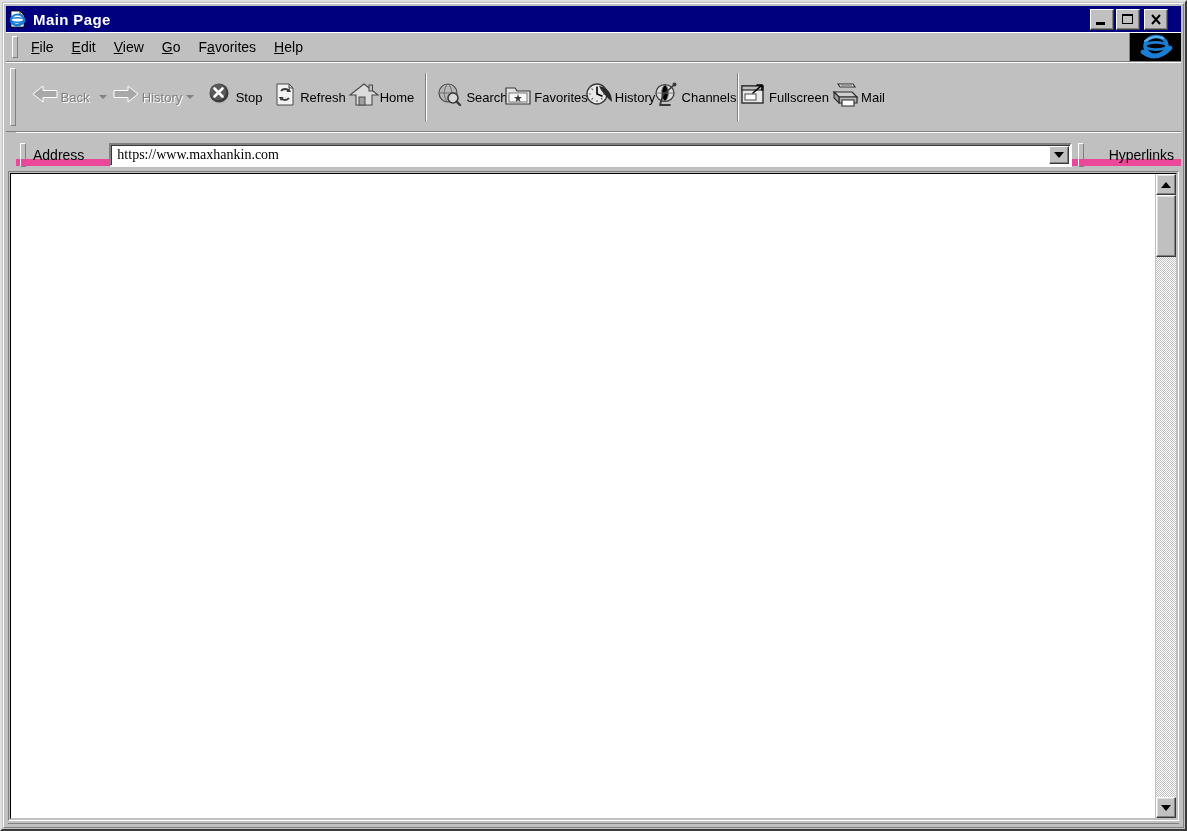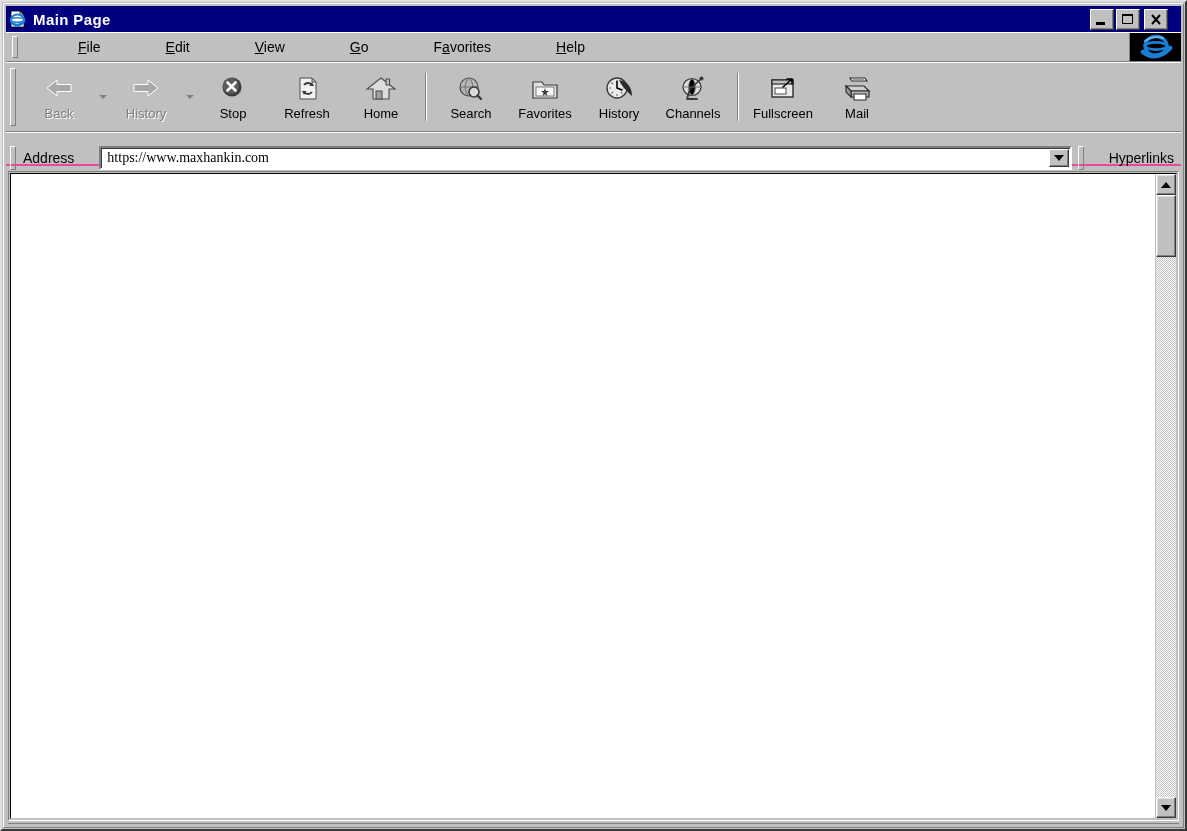--- a/index.html
+++ b/index.html
@@ -127,21 +127,20 @@
     border-top: 1px solid #ffffff;
     box-sizing: border-box;
   }
   .menubar {
     flex: 1 1 auto;
     display: flex;
     align-items: center;
     padding-left: 4px;
     border-bottom: 1px solid #808080;
     box-sizing: border-box;
-    gap: 47px;
   }
   .gripper {
     width: 6px;
     height: 22px;
     margin: 0 4px 0 2px;
     border-left: 1px solid #ffffff;
     border-top: 1px solid #ffffff;
     border-right: 1px solid #808080;
     border-bottom: 1px solid #808080;
     box-sizing: border-box;
@@ -192,21 +191,20 @@
     border-top: 1px solid #ffffff;
     border-right: 1px solid #808080;
     border-bottom: 1px solid #808080;
     box-sizing: border-box;
     flex: 0 0 auto;
   }
   .tbutton {
     width: 74px;
     height: 58px;
     display: flex;
-    flex-direction: column;
     align-items: center;
     justify-content: center;
     cursor: default;
     border: 1px solid transparent;
     box-sizing: border-box;
     flex: 0 0 auto;
   }
   .tbutton .ico {
     width: 32px;
     height: 30px;
@@ -244,27 +242,27 @@
     margin: 0 7px;
     border-left: 1px solid #808080;
     border-right: 1px solid #ffffff;
     flex: 0 0 auto;
     box-sizing: border-box;
   }
 
   
   .addressbar {
     position: absolute;
-    left: 2px;
+    left: 12px;
     top: 128px;
     right: 2px;
     height: 34px;
     background: #c0c0c0;
     border-top: 1px solid #ffffff;
-    border-bottom: 2px solid #ec4899;
+    border-bottom: 7px solid #ec4899;
     display: flex;
     align-items: center;
     padding: 18px 3px 0 4px;
     box-sizing: border-box;
   }
   .addr-grip {
     width: 6px;
     height: 24px;
     margin-right: 4px;
     border-left: 1px solid #ffffff;

